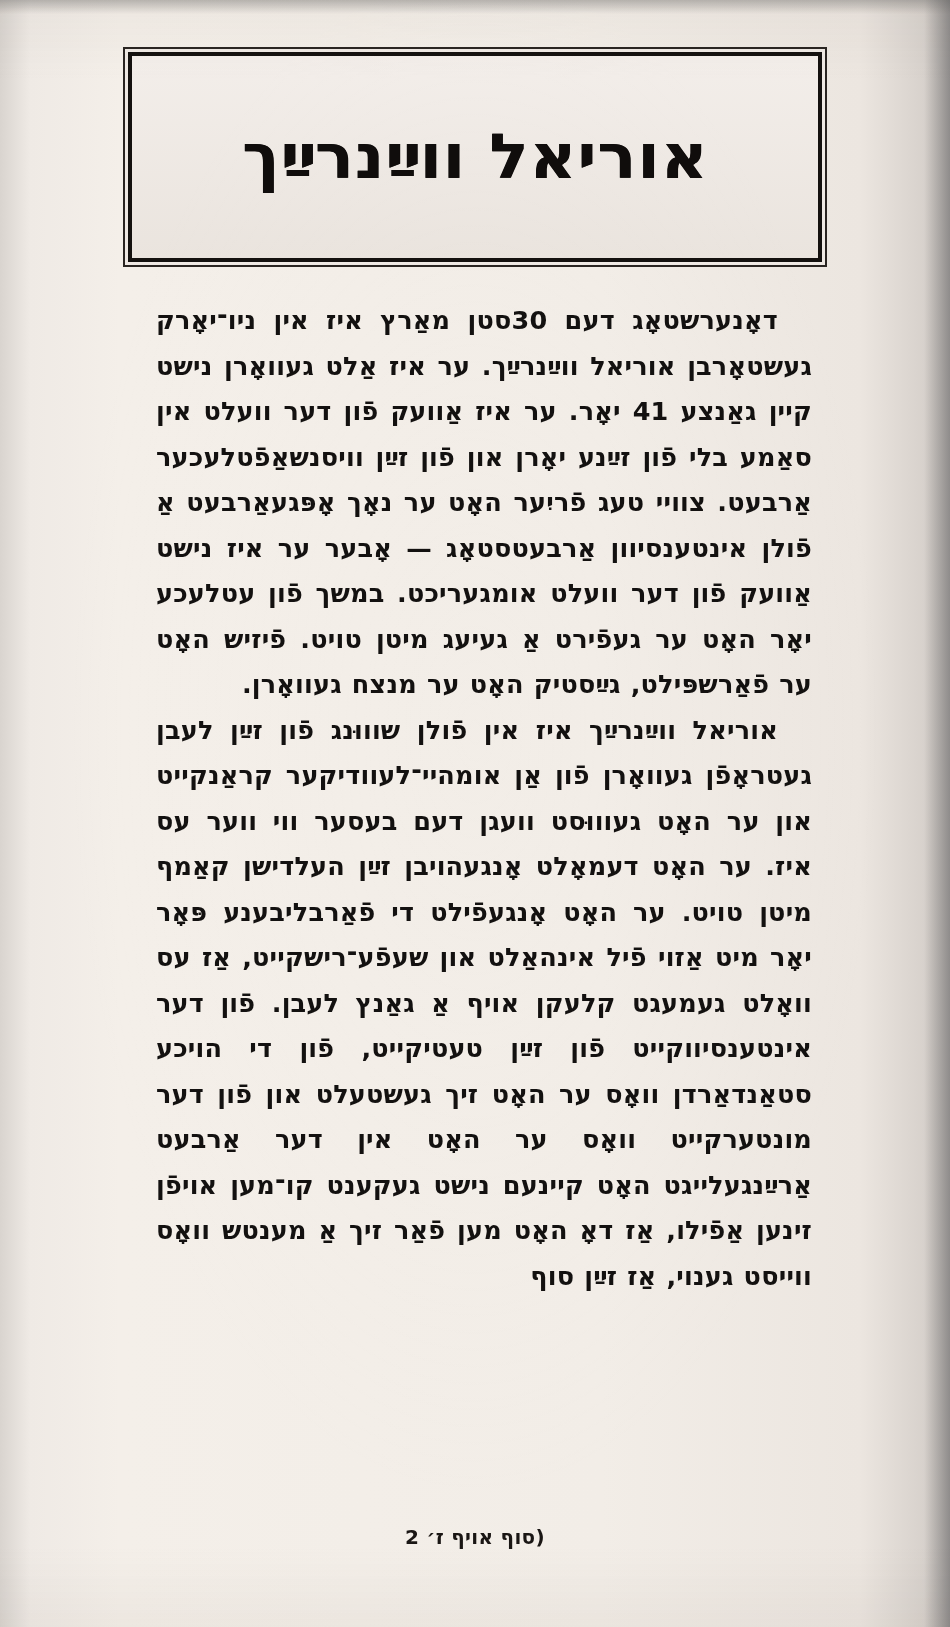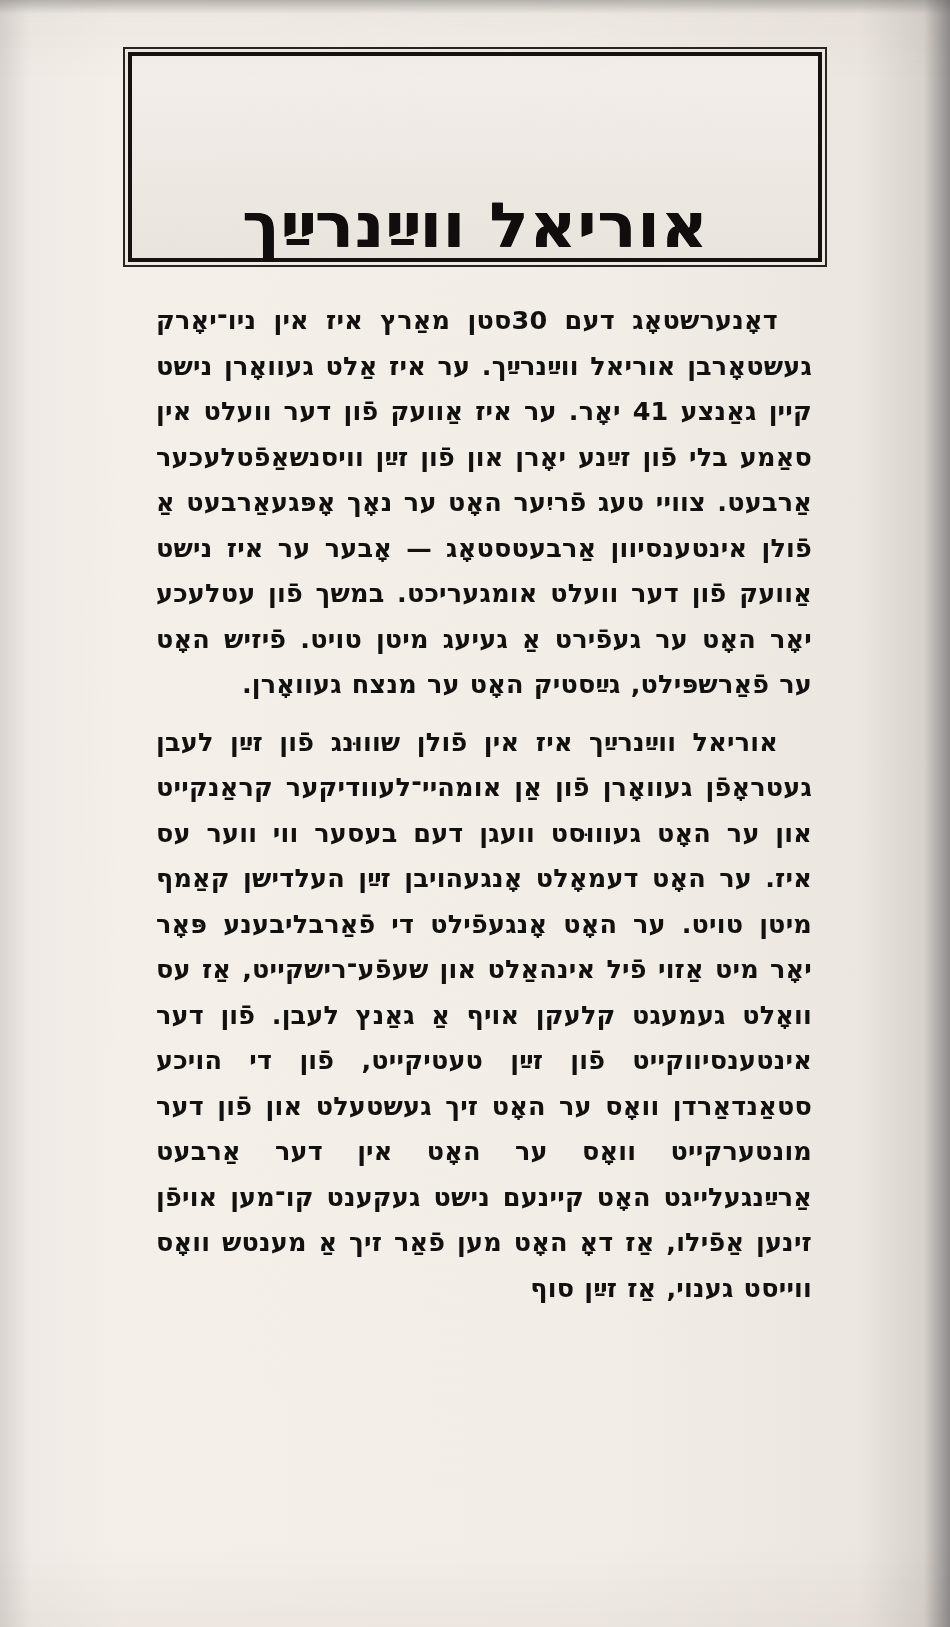--- a/index.html
+++ b/index.html
@@ -52,21 +52,21 @@
     top: 52px;
     right: 128px;
     left: 128px;
     height: 210px;
     border: 4px solid #14110f;
     box-shadow: 0 0 0 3px #efe9e4, 0 0 0 5px #2a2522;
     background: linear-gradient(to bottom, #f3eeea, #eae4de);
     display: flex;
     flex-direction: column;
     align-items: center;
-    justify-content: flex-end;
+    justify-content: center;
     box-sizing: border-box;
   }
   .title-main {
     font-family: "DejaVu Sans", sans-serif;
     font-weight: 700;
     font-size: 62px;
     line-height: 1.05;
     letter-spacing: 1px;
     color: #100d0c;
     direction: rtl;
@@ -99,21 +99,21 @@
     line-height: 45.5px;
     font-weight: 600;
     letter-spacing: 0.2px;
     word-spacing: 1px;
   }
   .article p {
     margin: 0 0 0 0;
     text-indent: 34px;
   }
   .article p + p {
-    margin-top: 12px;
+    margin-top: 0;
   }
   .continued {
     position: absolute;
     bottom: 78px;
     left: 0;
     right: 0;
     text-align: center;
     direction: rtl;
     font-family: "DejaVu Sans", sans-serif;
     font-weight: 600;
@@ -132,15 +132,16 @@
 
   <div class="title-box">
     <div class="title-main">אוריאל ווײַנרײַך</div>
   </div>
 
   <div class="article">
     <p>דאָנערשטאָג דעם 30סטן מאַרץ איז אין ניו־יאָרק געשטאָרבן אוריאל ווײַנרײַך. ער איז אַלט געוואָרן נישט קיין גאַנצע 41 יאָר. ער איז אַוועק פֿון דער וועלט אין סאַמע בלי פֿון זײַנע יאָרן און פֿון זײַן וויסנשאַפֿטלעכער אַרבעט. צוויי טעג פֿריִער האָט ער נאָך אָפּגעאַרבעט אַ פֿולן אינטענסיוון אַרבעטסטאָג — אָבער ער איז נישט אַוועק פֿון דער וועלט אומגעריכט. במשך פֿון עטלעכע יאָר האָט ער געפֿירט אַ געיעג מיטן טויט. פֿיזיש האָט ער פֿאַרשפּילט, גײַסטיק האָט ער מנצח געוואָרן.</p>
     <p>אוריאל ווײַנרײַך איז אין פֿולן שוווּנג פֿון זײַן לעבן געטראָפֿן געוואָרן פֿון אַן אומהיי־לעוודיקער קראַנקייט און ער האָט געוווּסט וועגן דעם בעסער ווי ווער עס איז. ער האָט דעמאָלט אָנגעהויבן זײַן העלדישן קאַמף מיטן טויט. ער האָט אָנגעפֿילט די פֿאַרבליבענע פּאָר יאָר מיט אַזוי פֿיל אינהאַלט און שעפֿע־רישקייט, אַז עס וואָלט געמעגט קלעקן אויף אַ גאַנץ לעבן. פֿון דער אינטענסיווקייט פֿון זײַן טעטיקייט, פֿון די הויכע סטאַנדאַרדן וואָס ער האָט זיך געשטעלט און פֿון דער מונטערקייט וואָס ער האָט אין דער אַרבעט אַרײַנגעלייגט האָט קיינעם נישט געקענט קו־מען אויפֿן זינען אַפֿילו, אַז דאָ האָט מען פֿאַר זיך אַ מענטש וואָס ווייסט גענוי, אַז זײַן סוף</p>
   </div>
 
+  <div class="continued">(סוף אויף ז׳ 2</div>
 
   <div class="grain"></div>
 </div>
 
 </body></html>

